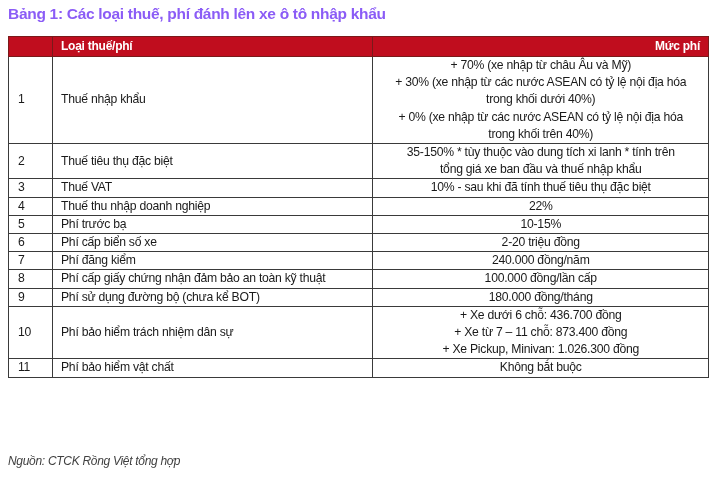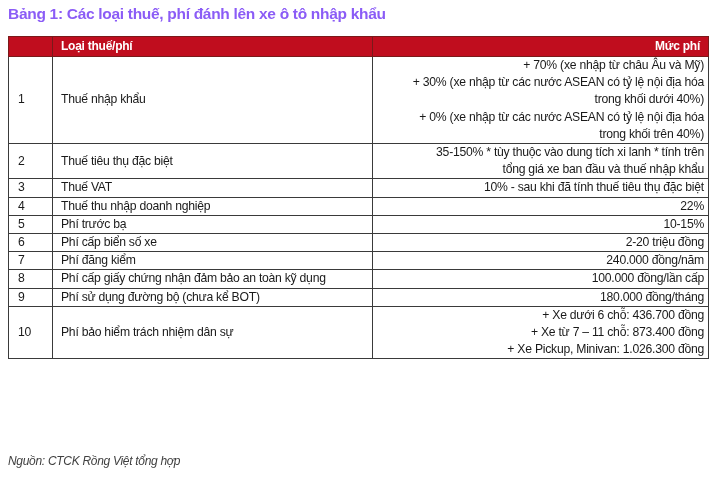--- a/index.html
+++ b/index.html
@@ -11,21 +11,21 @@
           font-size:12.2px; line-height:17.2px; letter-spacing:-0.25px; }
   td, th { border:1px solid #3a3a3a; padding:0 8px; vertical-align:middle; }
   thead th { background:#c00d1e; color:#ffffff; font-weight:bold; height:19px;
              border-color:#7a1a1a; font-size:12px; }
   th.h-name { text-align:left; }
   th.h-fee { text-align:right; }
   col.c-no { width:44px; }
   col.c-name { width:321px; }
   col.c-fee { width:336px; }
   td.no { text-align:left; padding-left:9px; }
-  td.fee { text-align:right; padding:0 4px; }
+  td.fee { text-align:center; padding:0 4px; }
   .src { position:absolute; left:8px; top:454px; font-size:12px; font-style:italic;
          letter-spacing:-0.3px; color:#404040; }
   .line { display:block; }
 </style>
 </head>
 <body>
 
 <div class="title">Bảng 1: Các loại thuế, phí đánh lên xe ô tô nhập khẩu</div>
 
 <table>
@@ -91,37 +91,44 @@
       </tr>
       <tr>
         <td class="no">7</td>
         <td>Phí đăng kiểm</td>
         <td class="fee">
           <span class="line">240.000 đồng/năm</span>
         </td>
       </tr>
       <tr>
         <td class="no">8</td>
-        <td>Phí cấp giấy chứng nhận đảm bảo an toàn kỹ dụng</td>
+        <td>Phí cấp giấy chứng nhận đảm bảo an toàn kỹ thuật</td>
         <td class="fee">
           <span class="line">100.000 đồng/lần cấp</span>
         </td>
       </tr>
       <tr>
         <td class="no">9</td>
         <td>Phí sử dụng đường bộ (chưa kể BOT)</td>
         <td class="fee">
           <span class="line">180.000 đồng/tháng</span>
         </td>
       </tr>
       <tr>
         <td class="no">10</td>
         <td>Phí bảo hiểm trách nhiệm dân sự</td>
         <td class="fee">
           <span class="line">+ Xe dưới 6 chỗ: 436.700 đồng</span>
           <span class="line">+ Xe từ 7 – 11 chỗ: 873.400 đồng</span>
           <span class="line">+ Xe Pickup, Minivan: 1.026.300 đồng</span>
         </td>
       </tr>
+      <tr>
+        <td class="no">11</td>
+        <td>Phí bảo hiểm vật chất</td>
+        <td class="fee">
+          <span class="line">Không bắt buộc</span>
+        </td>
+      </tr>
     </tbody>
 </table>
 
 <div class="src">Nguồn: CTCK Rồng Việt tổng hợp</div>
 
 </body></html>

